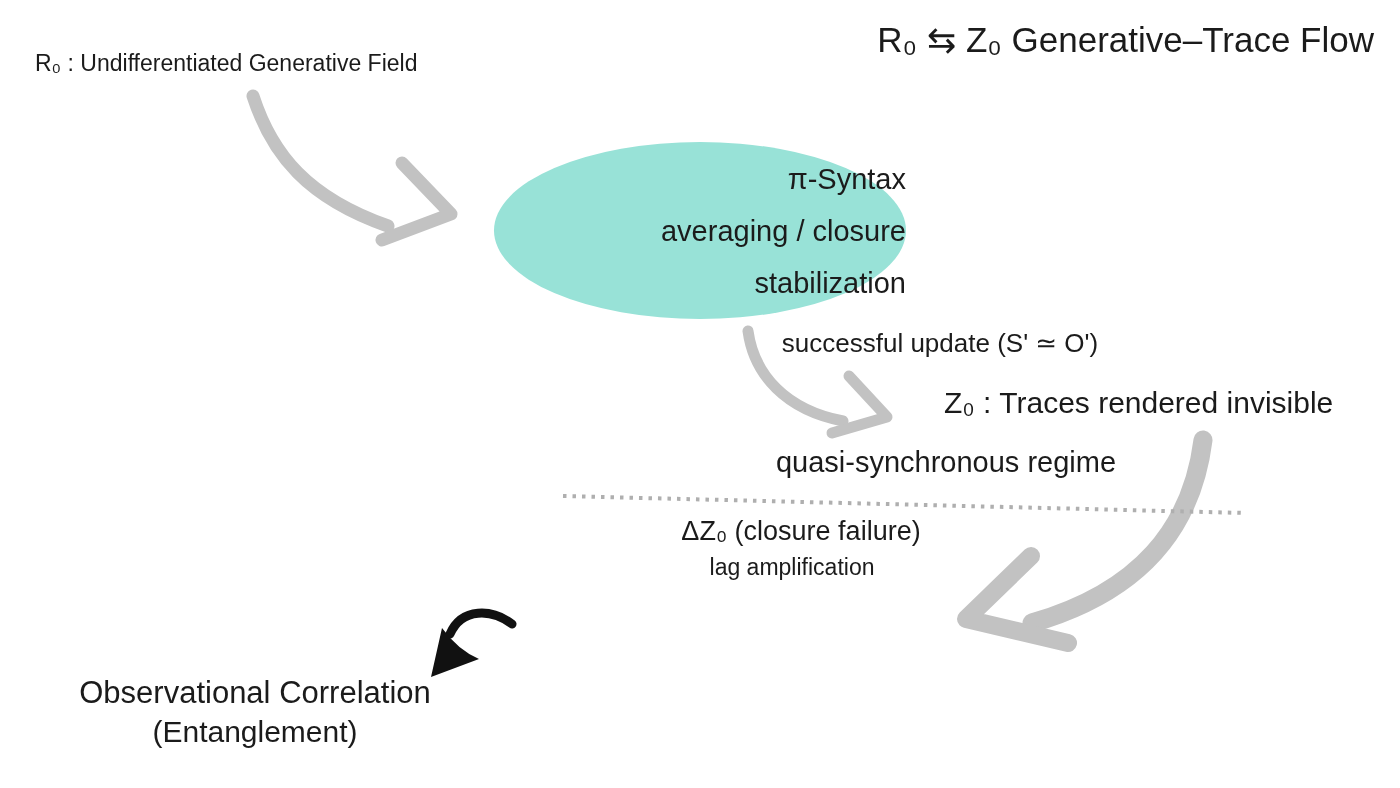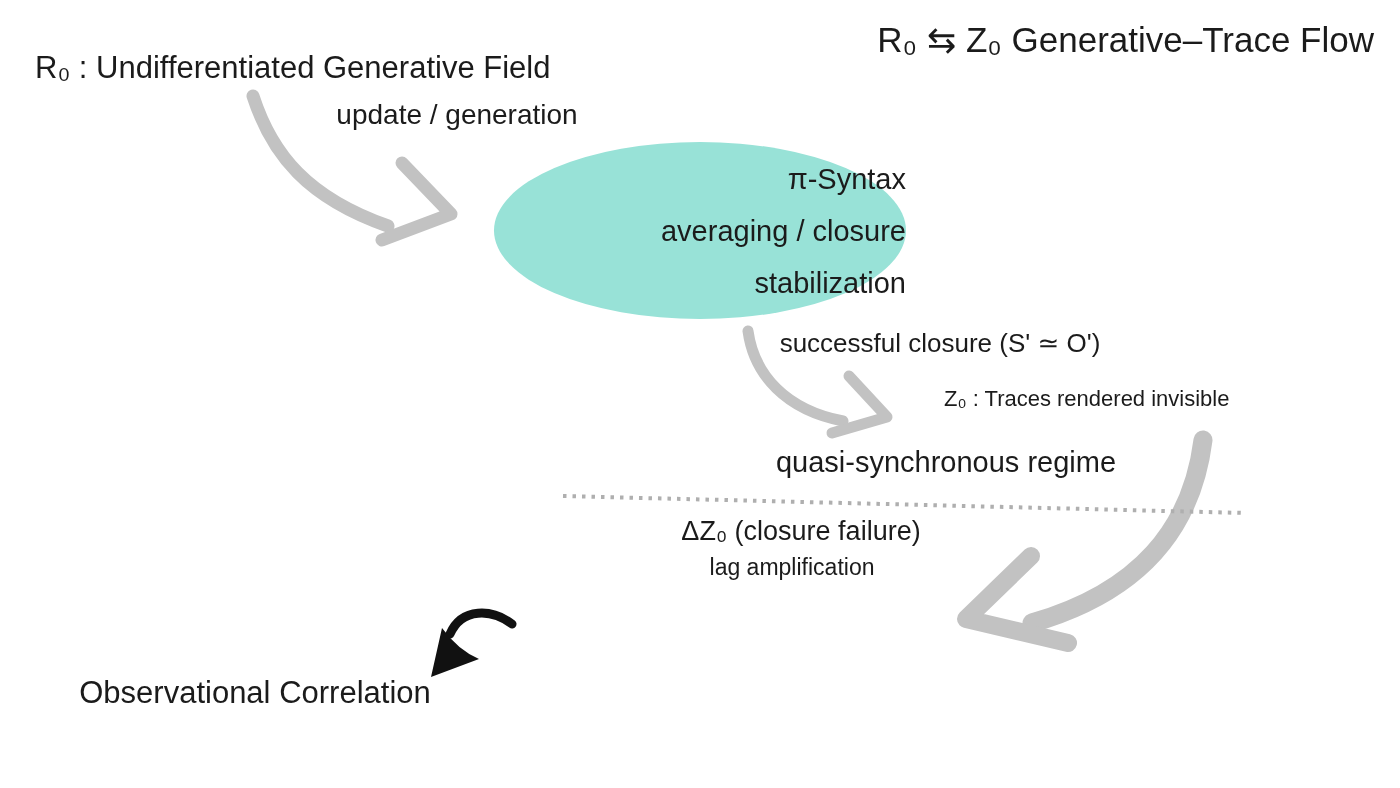--- a/index.html
+++ b/index.html
@@ -5,30 +5,30 @@
   html,body{margin:0;padding:0;background:#fff;}
   #canvas{
     position:relative;width:1400px;height:788px;background:#fff;overflow:hidden;
     font-family:"Liberation Sans","DejaVu Sans",sans-serif;color:#1b1b1b;
   }
   .abs{position:absolute;white-space:nowrap;}
   .ctr{transform:translateX(-50%);}
   #arrow-layer{position:absolute;left:0;top:0;z-index:1;}
   .txt{z-index:3;}
   #title{top:20px;right:26px;font-size:35px;text-align:left;}
-  #r0-label{left:35px;top:50px;font-size:31px;}
+  #r0-label{left:35px;top:50px;font-size:23px;}
   #update-label{left:457px;top:99px;font-size:28px;}
   #pi-ellipse{
     left:494px;top:142px;width:412px;height:177px;border-radius:50%;
     background:#98E2D7;z-index:2;display:flex;flex-direction:column;
     align-items:flex-end;justify-content:center;
   }
   #pi-ellipse .eline{font-size:29px;line-height:52px;white-space:nowrap;}
   #closure-label{left:940px;top:328px;font-size:26px;}
-  #z0-label{left:944px;top:386px;font-size:22px;}
+  #z0-label{left:944px;top:386px;font-size:30px;}
   #quasi-label{left:946px;top:446px;font-size:29px;}
   #delta-label{left:801px;top:516px;font-size:27px;}
   #lag-label{left:792px;top:554px;font-size:23px;}
   #residual-label{left:524px;top:605px;font-size:31px;}
   #observational-label{left:255px;top:675px;font-size:31px;}
   #observational-label b{font-weight:400;}
   #entanglement-label{left:255px;top:715px;font-size:30px;}
 </style>
 </head>
 <body>
@@ -57,35 +57,35 @@
       <path d="M 431 677 L 442 628 Q 458 650, 479 659 Z" fill="#111111" stroke="none"></path>
     </g>
 
     <path d="M 563 496 L 1246 513" fill="none" stroke="#AFAFAF" stroke-width="4" stroke-dasharray="3.5 6"></path>
   </svg>
 
   <div id="title" class="abs txt">R₀ ⇆ Z₀ Generative–Trace Flow</div>
 
   <div id="r0-label" class="abs txt">R₀ : Undifferentiated Generative Field</div>
 
-  <div id="update-label" class="abs txt ctr">update / generation</div>
 
   <div id="pi-ellipse" class="abs">
     <div class="eline">π-Syntax</div>
     <div class="eline">averaging / closure</div>
     <div class="eline">stabilization</div>
   </div>
 
-  <div id="closure-label" class="abs txt ctr">successful closure (S' ≃ O')</div>
+  <div id="closure-label" class="abs txt ctr">successful update (S' ≃ O')</div>
 
   <div id="z0-label" class="abs txt">Z₀ : Traces rendered invisible</div>
 
   <div id="quasi-label" class="abs txt ctr">quasi-synchronous regime</div>
 
   <div id="delta-label" class="abs txt ctr">ΔZ₀ (closure failure)</div>
 
   <div id="lag-label" class="abs txt ctr">lag amplification</div>
 
 
   <div id="observational-label" class="abs txt ctr"><b>Observational</b><span> Correlation</span></div>
 
+  <div id="entanglement-label" class="abs txt ctr">(Entanglement)</div>
 
 </div>
 
 </body></html>

